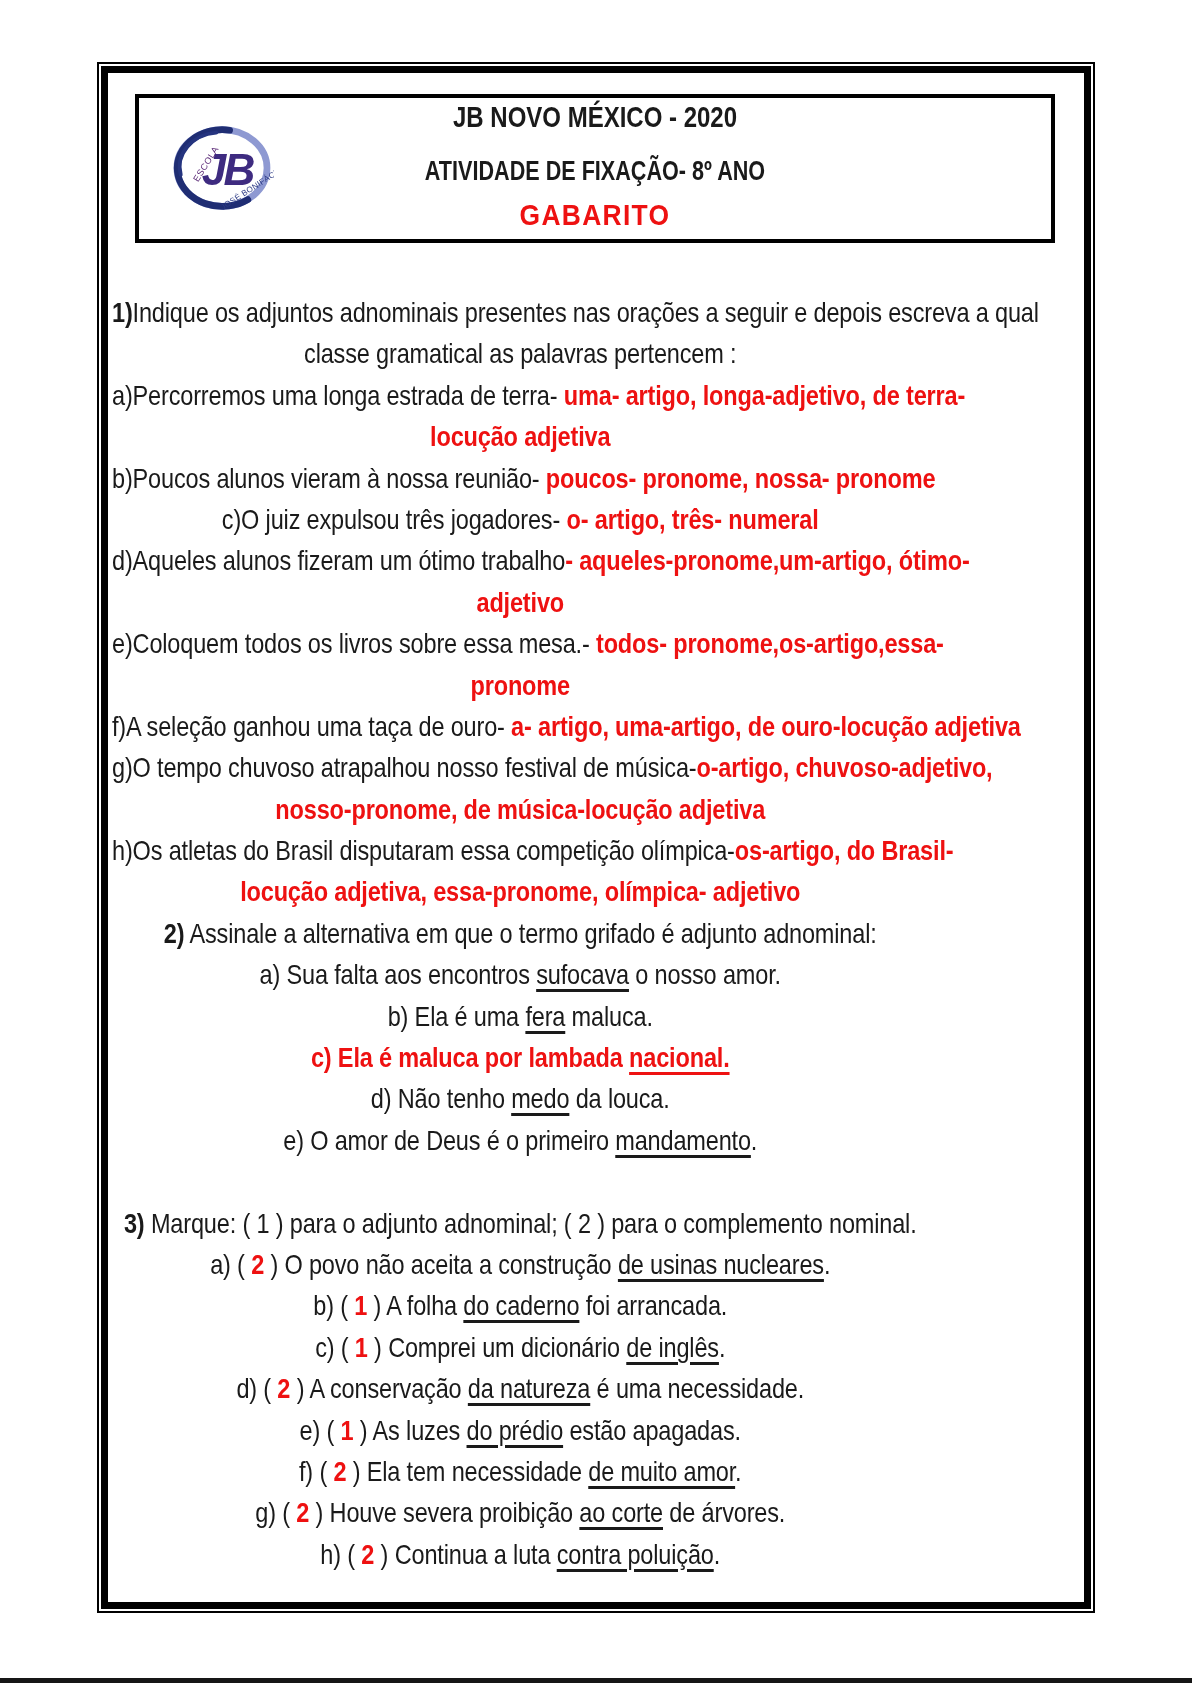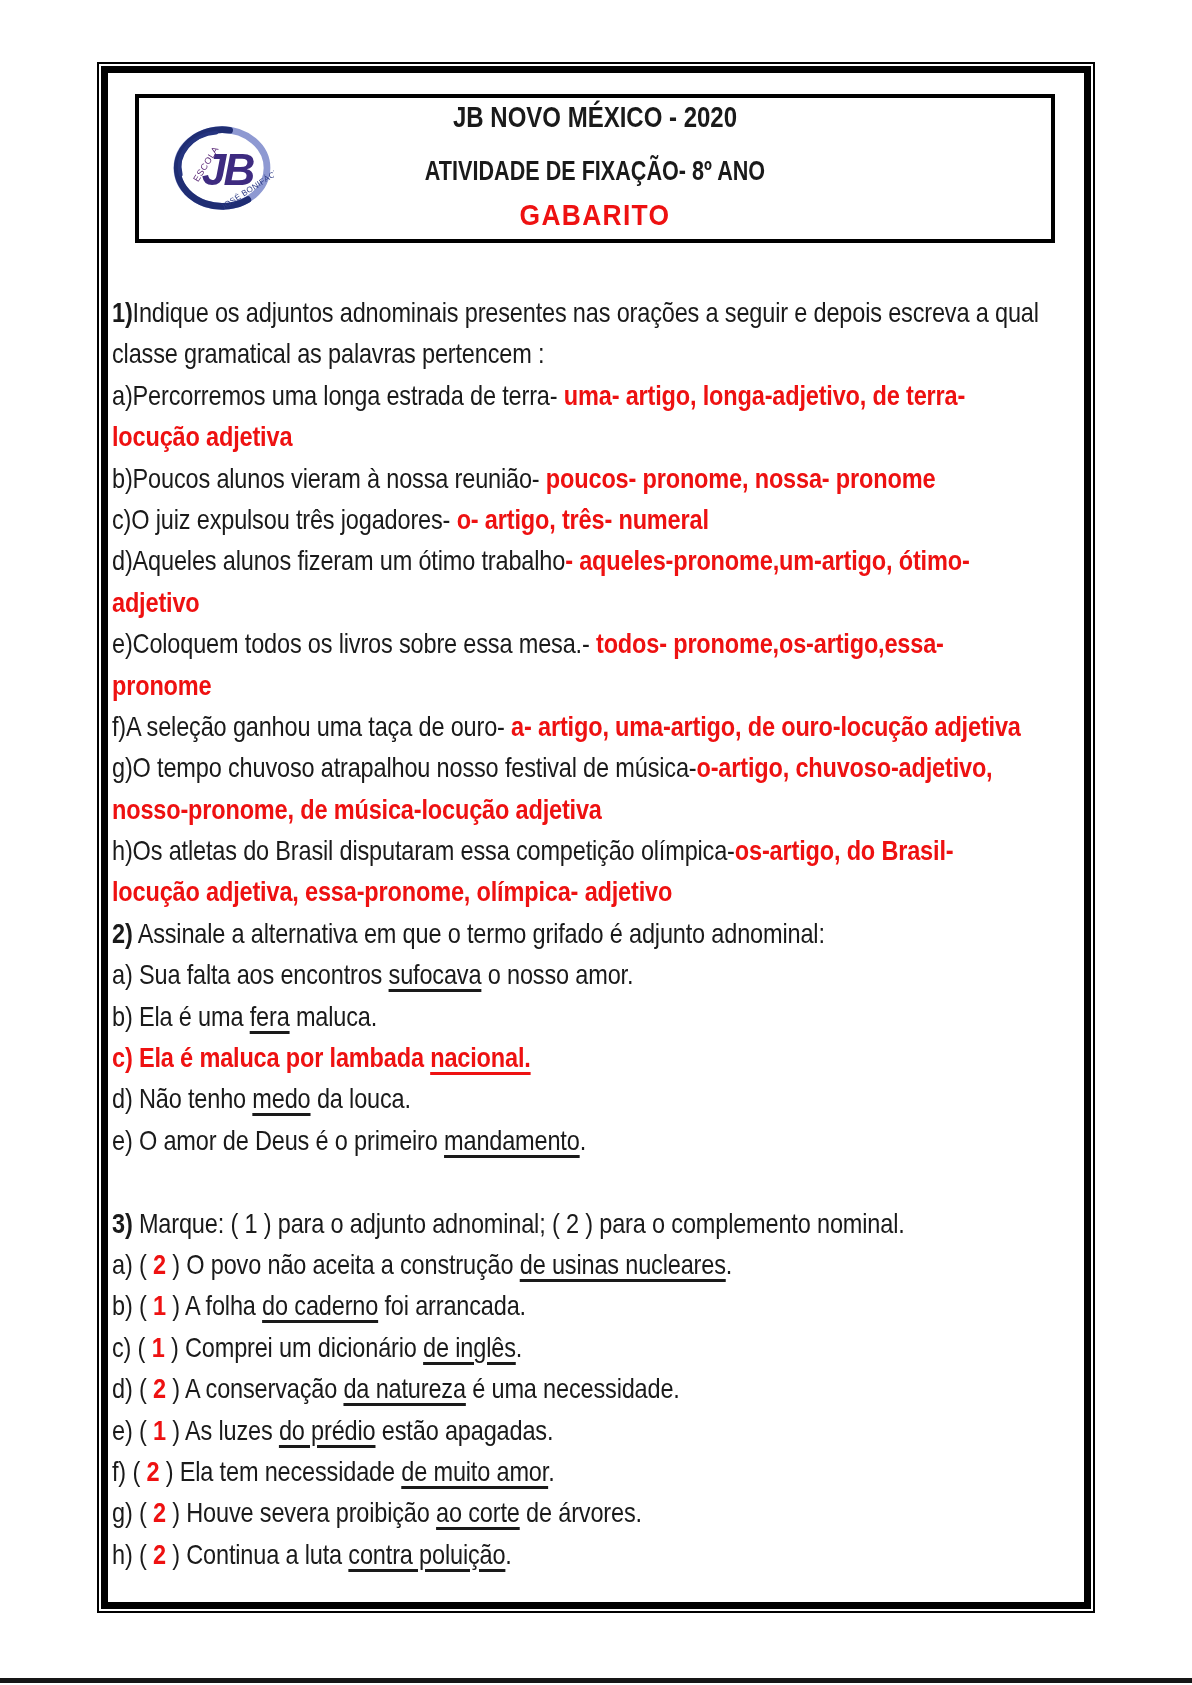--- a/index.html
+++ b/index.html
@@ -16,21 +16,21 @@
   }
   .header-box{
     position:relative;margin:21px 0 0 27px;width:912px;height:141px;
     border:4px solid #000;box-sizing:content-box;
   }
   .logo{position:absolute;left:29px;top:24px;width:106px;height:92px;}
   .hline{position:absolute;left:0;width:100%;text-align:center;font-weight:bold;white-space:nowrap;}
   .h-title{top:2px;font-size:30px;height:34px;line-height:34px;transform:scaleX(0.80);}
   .h-sub{top:56px;font-size:27px;height:34px;line-height:34px;transform:scaleX(0.80);}
   .h-gab{top:100px;font-size:30px;height:34px;line-height:34px;color:var(--red);letter-spacing:1.5px;transform:scaleX(0.88);}
-  .text-block{margin-top:49px;padding-left:4px;}
+  .text-block{margin-top:49px;padding-left:4px;text-align:center;}
   .line{
     height:41.4px;line-height:41.4px;font-size:28px;white-space:nowrap;
     transform:scaleX(0.84);transform-origin:0 50%;letter-spacing:-0.2px;
   }
   .seg-b{font-weight:bold;}
   .seg-r{font-weight:bold;color:var(--red);}
   .seg-u{text-decoration:underline;text-decoration-thickness:2.5px;text-underline-offset:5px;}
   .bottom-edge{position:absolute;left:0;top:1678px;width:1192px;height:5px;background:#161616;}
 </style>
 </head>

